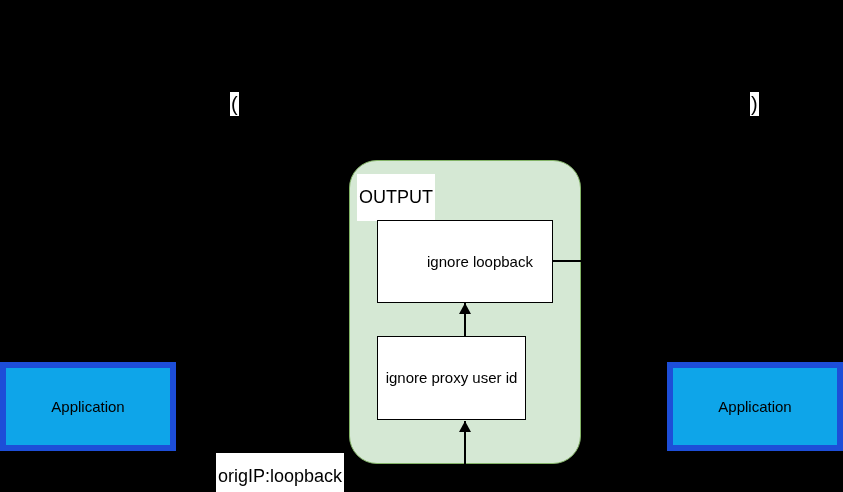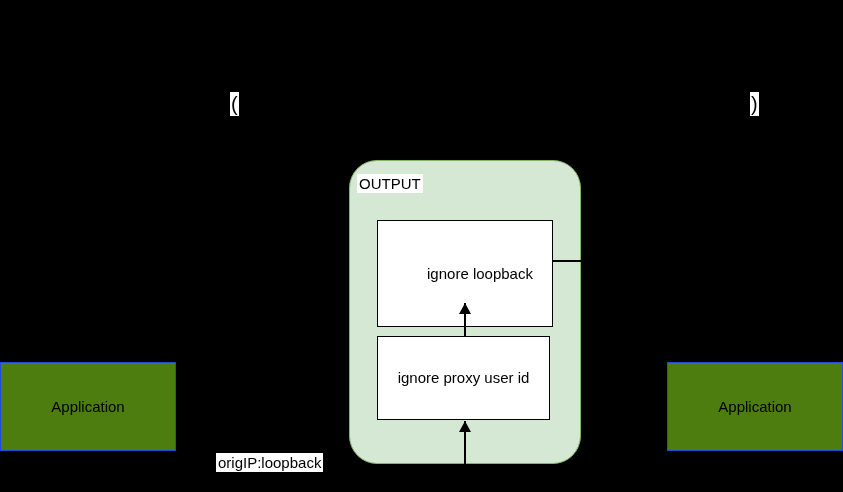--- a/index.html
+++ b/index.html
@@ -24,22 +24,22 @@
     align-items: center;
     justify-content: center;
     text-align: center;
     color: #000000;
     font-size: 15px;
     line-height: 1.2;
   }
 
   
   .app-box {
-    background: #4d7c0f;
-    border: 1px solid #1d4ed8;
+    background: #0ea5e9;
+    border: 6px solid #1d4ed8;
     align-items: center;
   }
   #app-left  { left: 0px;   top: 362px; width: 176px; height: 89px; }
   #app-right { left: 667px; top: 362px; width: 176px; height: 89px; }
 
   
   #output-container {
     position: absolute;
     left: 349px;
     top: 160px;
@@ -49,31 +49,31 @@
     background: #d5e8d4;
     border: 1px solid #82b366;
     border-radius: 28px;
   }
 
   
   .chain-box {
     background: #ffffff;
     border: 1px solid #000000;
   }
-  #box-loopback { left: 377px; top: 220px; width: 176px; height: 107px; padding-left: 30px; }
-  #box-proxyuid { left: 377px; top: 336px; width: 173px; height: 84px; }
+  #box-loopback { left: 377px; top: 220px; width: 176px; height: 83px; padding-left: 30px; }
+  #box-proxyuid { left: 377px; top: 336px; width: 149px; height: 84px; }
 
   
   .float-label {
     position: absolute;
     background: #ffffff;
     color: #000000;
-    font-size: 15px;
+    font-size: 18px;
     line-height: 17px;
-    padding: 1px 2px;
+    padding: 15px 2px;
     white-space: nowrap;
     box-sizing: border-box;
   }
   #label-output   { left: 357px; top: 174px; }
   #label-origaddr { left: 216px; top: 453px; }
   #label-paren-open  { left: 230px; top: 92px; font-size: 20px; line-height: 24px; padding: 0 1px; }
   #label-paren-close { left: 750px; top: 92px; font-size: 20px; line-height: 24px; padding: 0 1px; }
 
   
   .edge-line {

